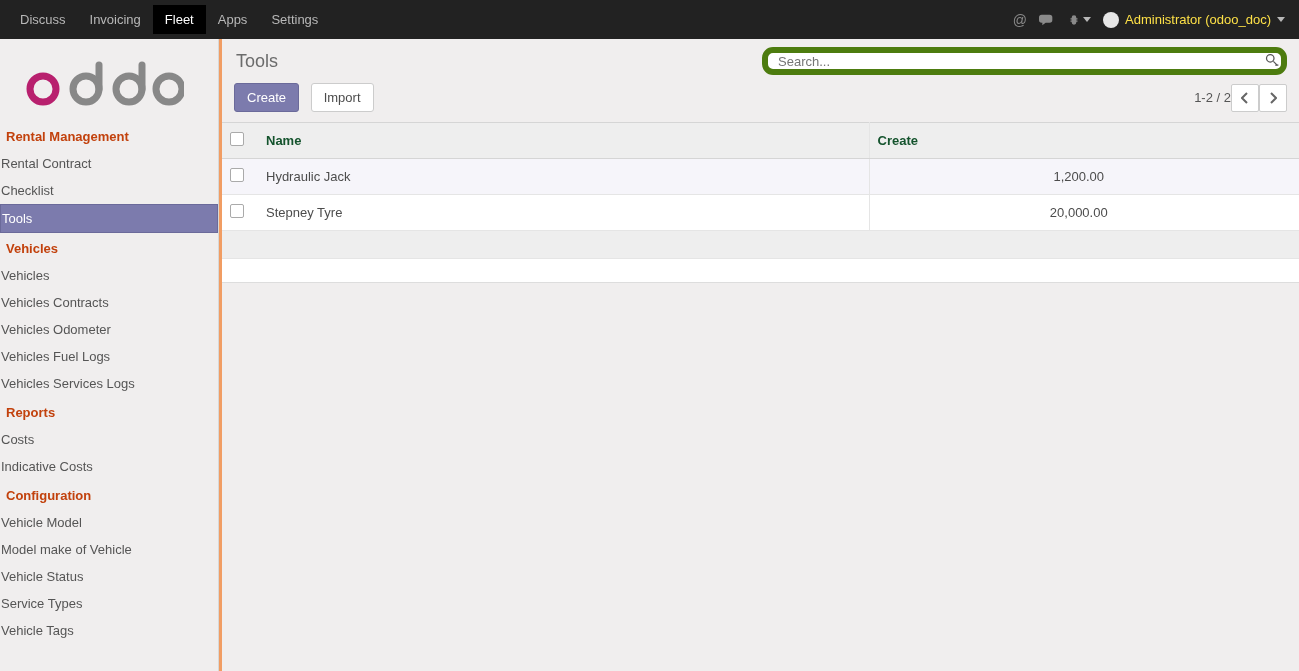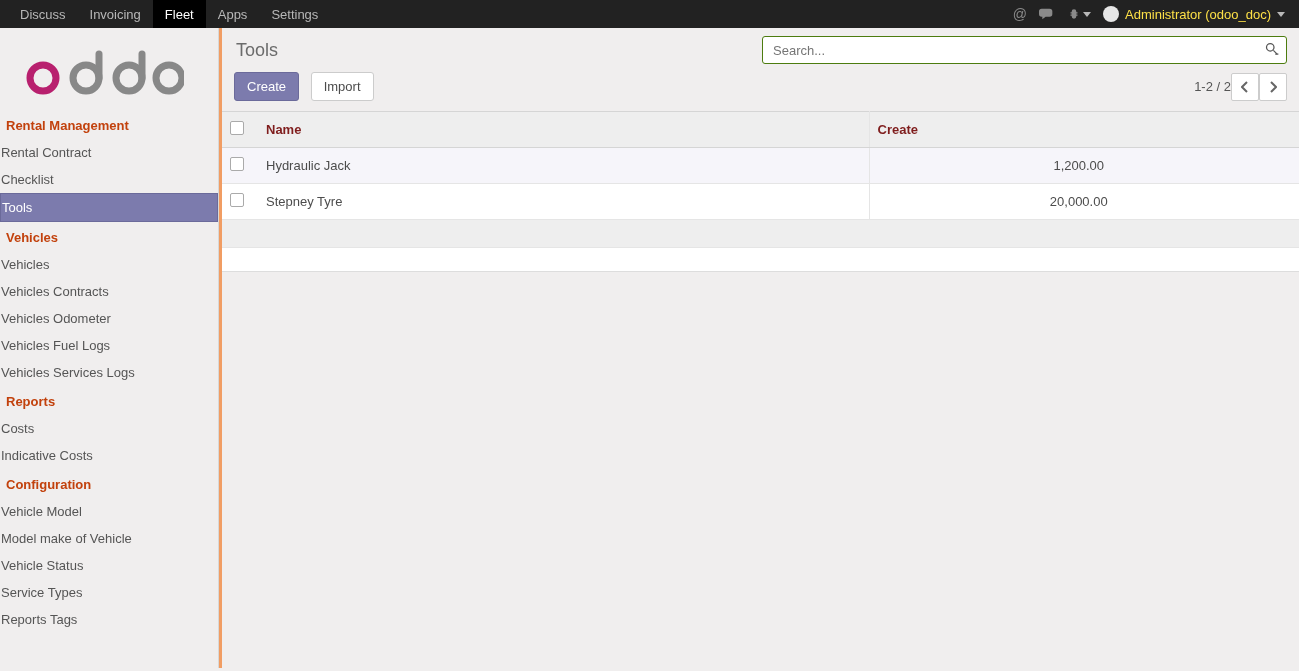--- a/index.html
+++ b/index.html
@@ -8,21 +8,21 @@
     font-size: 13px;
     color: #4c4c4c;
     background: #f0eeee;
     width: 1299px;
     height: 671px;
     overflow: hidden;
   }
   
   .topbar {
     background: #222222;
-    height: 28px;
+    height: 39px;
     display: flex;
     align-items: center;
     padding: 0 8px;
     color: #b8b8b8;
   }
   .topbar-left { display: flex; align-items: center; }
   .topbar-item {
     padding: 7px 12px;
     cursor: pointer;
     color: #b8b8b8;
@@ -123,22 +123,22 @@
     color: #6b6b6b;
     padding-left: 2px;
   }
   .searchbox {
     position: relative;
     width: 525px;
   }
   .searchbox input {
     width: 100%;
     height: 28px;
-    border: 1px solid #4d7c0f;
-    border-radius: 3px;
+    border: 6px solid #4d7c0f;
+    border-radius: 11px;
     padding: 4px 30px 4px 10px;
     font-size: 13px;
     color: #555;
     background: #fff;
   }
   .searchbox .mag {
     position: absolute;
     right: 8px; top: 50%;
     transform: translateY(-50%);
     color: #777;
@@ -192,21 +192,21 @@
     table-layout: fixed;
   }
   table.listview th, table.listview td {
     padding: 9px 8px;
     border-bottom: 1px solid #e5e5e5;
     text-align: left;
     font-size: 13px;
   }
   table.listview th {
     background: #eeeeee;
-    color: #7f1d1d;
+    color: #14532d;
     font-weight: bold;
     border-top: 1px solid #d5d5d5;
     border-bottom: 1px solid #d5d5d5;
   }
   .col-check { width: 36px; text-align: center; }
   .col-name { width: auto; border-right: 1px solid #e5e5e5; }
   .col-price { width: 430px; text-align: right; padding-right: 12px; }
   table.listview td.col-price { text-align: center; padding-right: 19px; }
   table.listview tbody tr:nth-child(odd) td { background: #f6f5fa; }
   table.listview tbody tr:nth-child(even) td { background: #fff; }
@@ -288,21 +288,21 @@
 
     <div class="side-section-header">Reports</div>
     <div class="side-item">Costs</div>
     <div class="side-item">Indicative Costs</div>
 
     <div class="side-section-header">Configuration</div>
     <div class="side-item">Vehicle Model</div>
     <div class="side-item">Model make of Vehicle</div>
     <div class="side-item">Vehicle Status</div>
     <div class="side-item">Service Types</div>
-    <div class="side-item">Reports Tags</div>
+    <div class="side-item">Vehicle Tags</div>
 
     <div class="side-footer">
       
     </div>
   </div>
 
   <div class="main">
     <div class="cp">
       <div class="cp-row1">
         <div class="breadcrumb-title">Tools</div>

